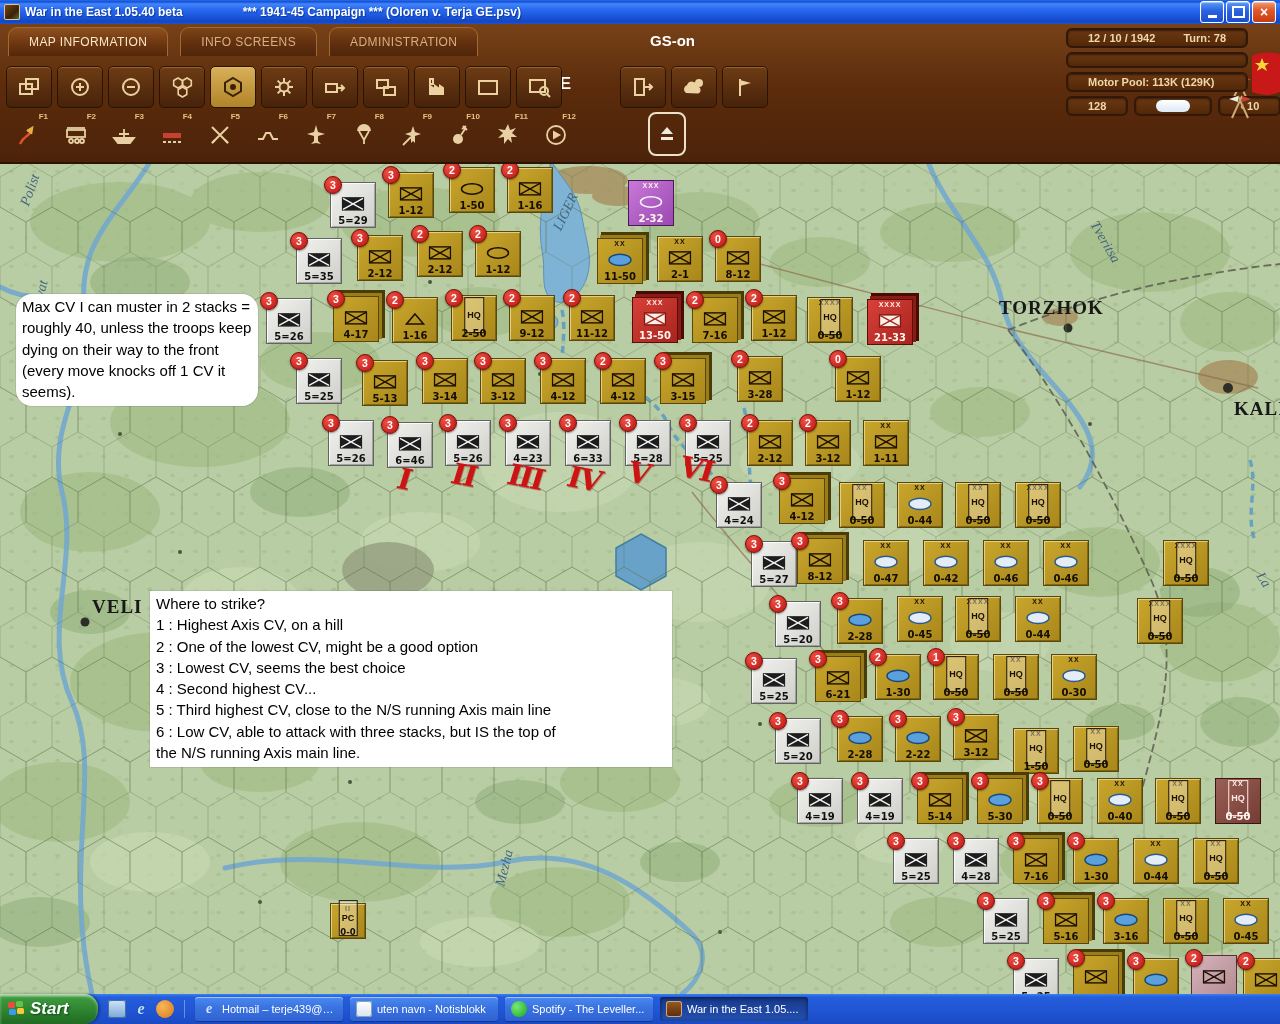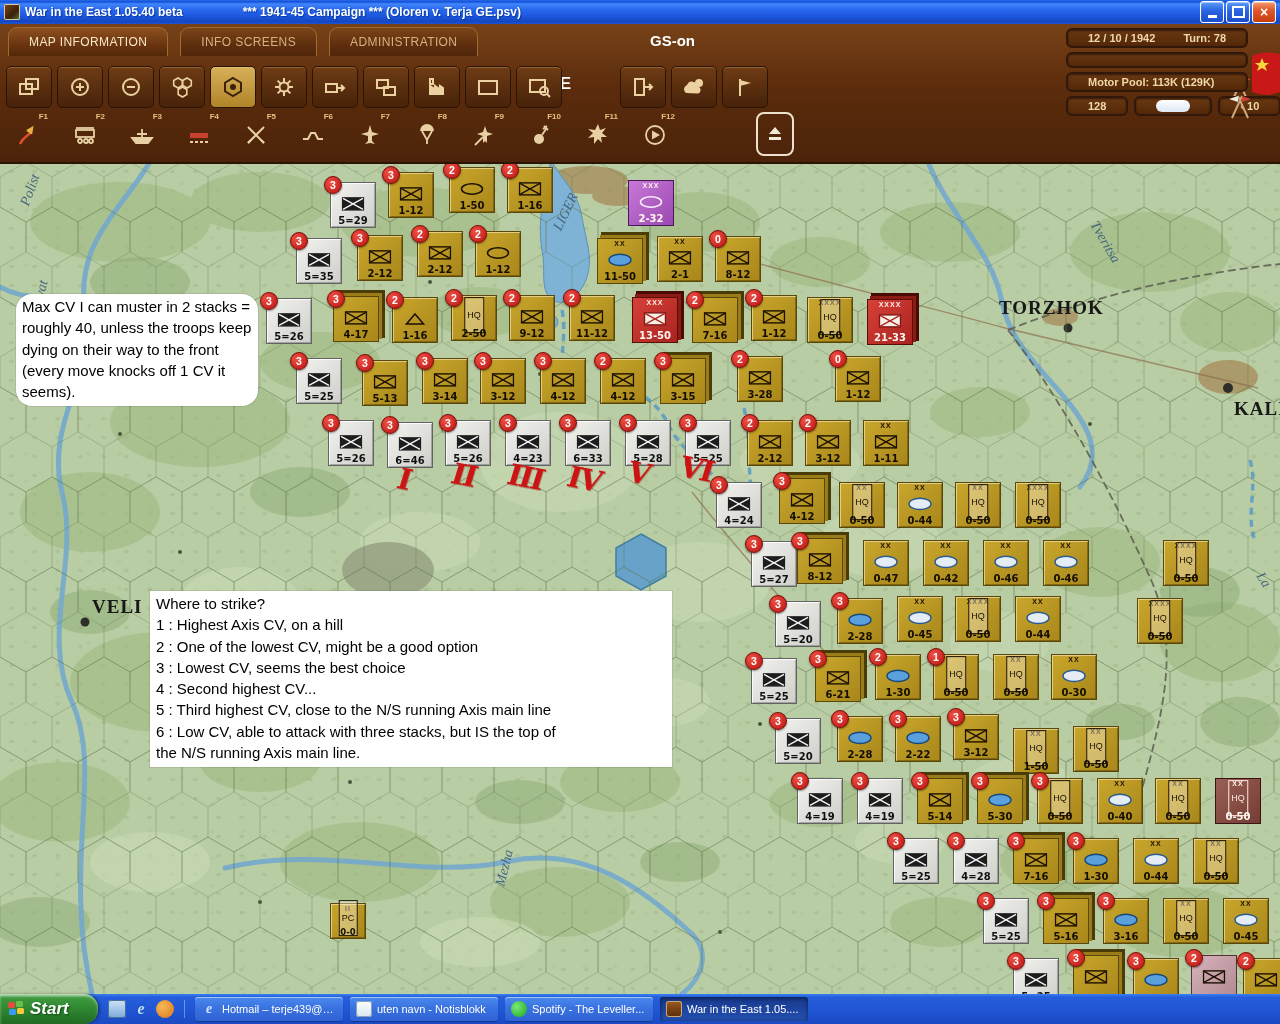--- a/index.html
+++ b/index.html
@@ -31,21 +31,21 @@
     color:#d8b080;font-size:12px;letter-spacing:.4px;}
   .tab.active{color:#f8e8c8;background:linear-gradient(#8e501e,#6a3410 60%,#542808);}
   #move-label{position:absolute;left:518px;top:6px;color:#fff;font-size:17px;font-weight:bold;letter-spacing:1px;margin-top:44px;}
   #gs-label{position:absolute;left:650px;top:8px;color:#fff;font-size:15px;font-weight:bold;}
   #toolbar1{position:absolute;left:6px;top:42px;display:flex;gap:5px;}
   .tbtn{width:44px;height:40px;border-radius:5px;border:1px solid #2a1404;display:flex;align-items:center;justify-content:center;
     background:linear-gradient(#6e3c14,#47220a);box-shadow:inset 0 1px 0 rgba(255,220,160,.25);}
   .tbtn.sel{background:linear-gradient(#d8b05a,#b08428);}
   .tb-gap{width:48px;}
   .tbtn.far{position:absolute;left:1212px;top:0;background:transparent;border:none;box-shadow:none;}
-  #toolbar2{position:absolute;left:6px;top:88px;display:flex;gap:13px;}
+  #toolbar2{position:absolute;left:6px;top:88px;display:flex;gap:4px;}
   .fbtn{position:relative;width:44px;height:46px;display:flex;align-items:center;justify-content:center;background:transparent;border:none;}
   .fk{position:absolute;top:0;right:2px;font-size:8px;color:#e8c080;font-weight:bold;}
   .eject{margin-left:66px;width:34px;height:40px;border:2px solid #ece2cc;border-radius:8px;display:flex;align-items:center;justify-content:center;background:transparent;}
 
   
   #hud{position:absolute;left:1066px;top:4px;width:182px;}
   .pill{border:2px solid #32180a;border-radius:6px;background:linear-gradient(#6a3812,#532808);
     color:#f0d8a8;font-size:11px;font-weight:bold;padding:2px 20px;margin-bottom:4px;
     display:flex;justify-content:space-between;align-items:center;box-shadow:inset 0 1px 2px rgba(0,0,0,.5);}
   .pill-thin{height:8px;}
@@ -78,21 +78,21 @@
   .purple{background:linear-gradient(135deg,#c878d8,#9a4ab0);border:1px solid #4a1858;}
   .maroon{background:linear-gradient(135deg,#9a6058,#743c34);border:1px solid #3a1410;}
   .pink{background:linear-gradient(135deg,#d8b4bc,#b08890);border:1px solid #5a3038;}
   .stk{box-shadow:3px -3px 0 0 #9a7d18,5px -5px 0 1px #4a3c08;}
   .red.stk{box-shadow:3px -3px 0 0 #8a1c14,5px -5px 0 1px #4a0a06;}
   .ubadge{position:absolute;top:-7px;left:-7px;width:16px;height:16px;border-radius:50%;z-index:2;
     background:radial-gradient(circle at 35% 35%,#f05044,#b41410);color:#fff;font-size:10.5px;font-weight:bold;
     text-align:center;line-height:16px;border:1px solid #7a0a06;box-shadow:0 1px 2px rgba(0,0,0,.45);}
   .utop{position:absolute;top:0;left:0;right:0;text-align:center;font-size:7px;font-weight:bold;color:#1c1000;letter-spacing:1px;line-height:9px;} .red .utop,.purple .utop,.maroon .utop{color:#fff2e8;}
   .usym{position:absolute;top:50%;left:50%;transform:translate(-50%,-58%);line-height:0;}
-  .hqtxt{display:inline-block;font-size:9px;line-height:10px;font-weight:normal;color:#1c1000;
+  .hqtxt{display:inline-block;font-size:9px;line-height:10px;font-weight:bold;color:#1c1000;
     border:1px solid #1c1000;padding:12px 2px;background:rgba(255,248,225,.4);}
   .maroon .hqtxt{color:#ffe8e0;border-color:#ffe8e0;background:transparent;}
   .ulabel{position:absolute;bottom:1px;left:0;right:0;text-align:center;font-size:10px;font-weight:bold;
     color:#140e00;font-family:"DejaVu Sans",sans-serif;}
   .gray .ulabel{color:#101010;} .red .ulabel,.purple .ulabel,.maroon .ulabel{color:#fff6ee;}
   .unit.sm .ulabel{font-size:8.5px;}
 
   .rmark{position:absolute;z-index:4;color:#cc1414;font-family:"DejaVu Serif",serif;font-weight:bold;
     font-size:29px;letter-spacing:-2px;transform:rotate(11deg) skewX(-6deg);text-shadow:1px 1px 0 rgba(150,10,10,.4);}
 

